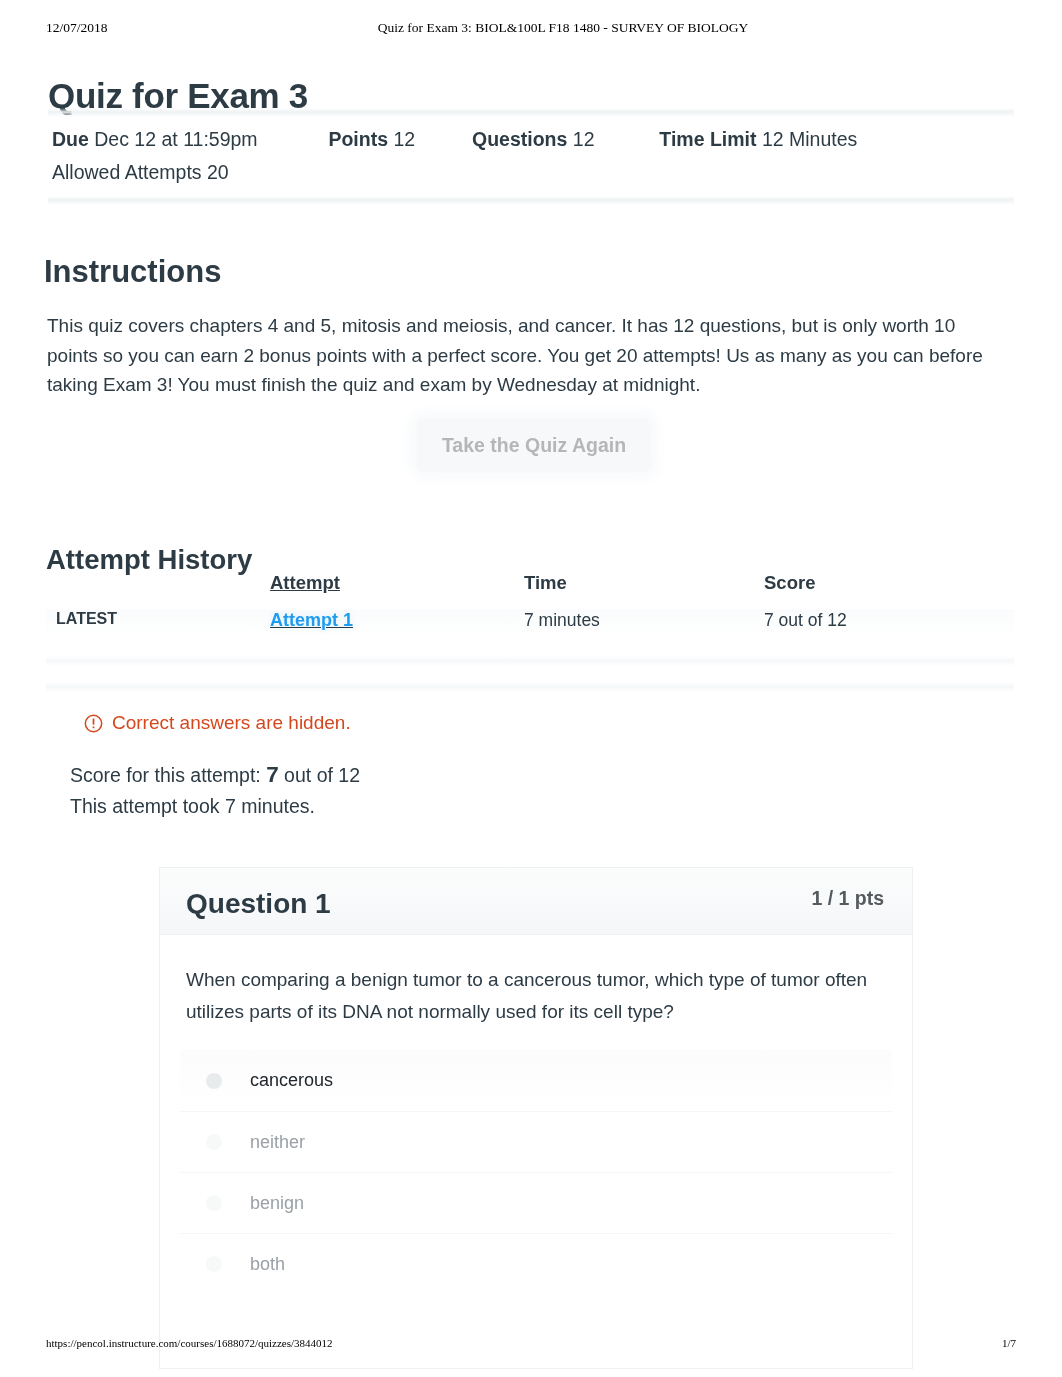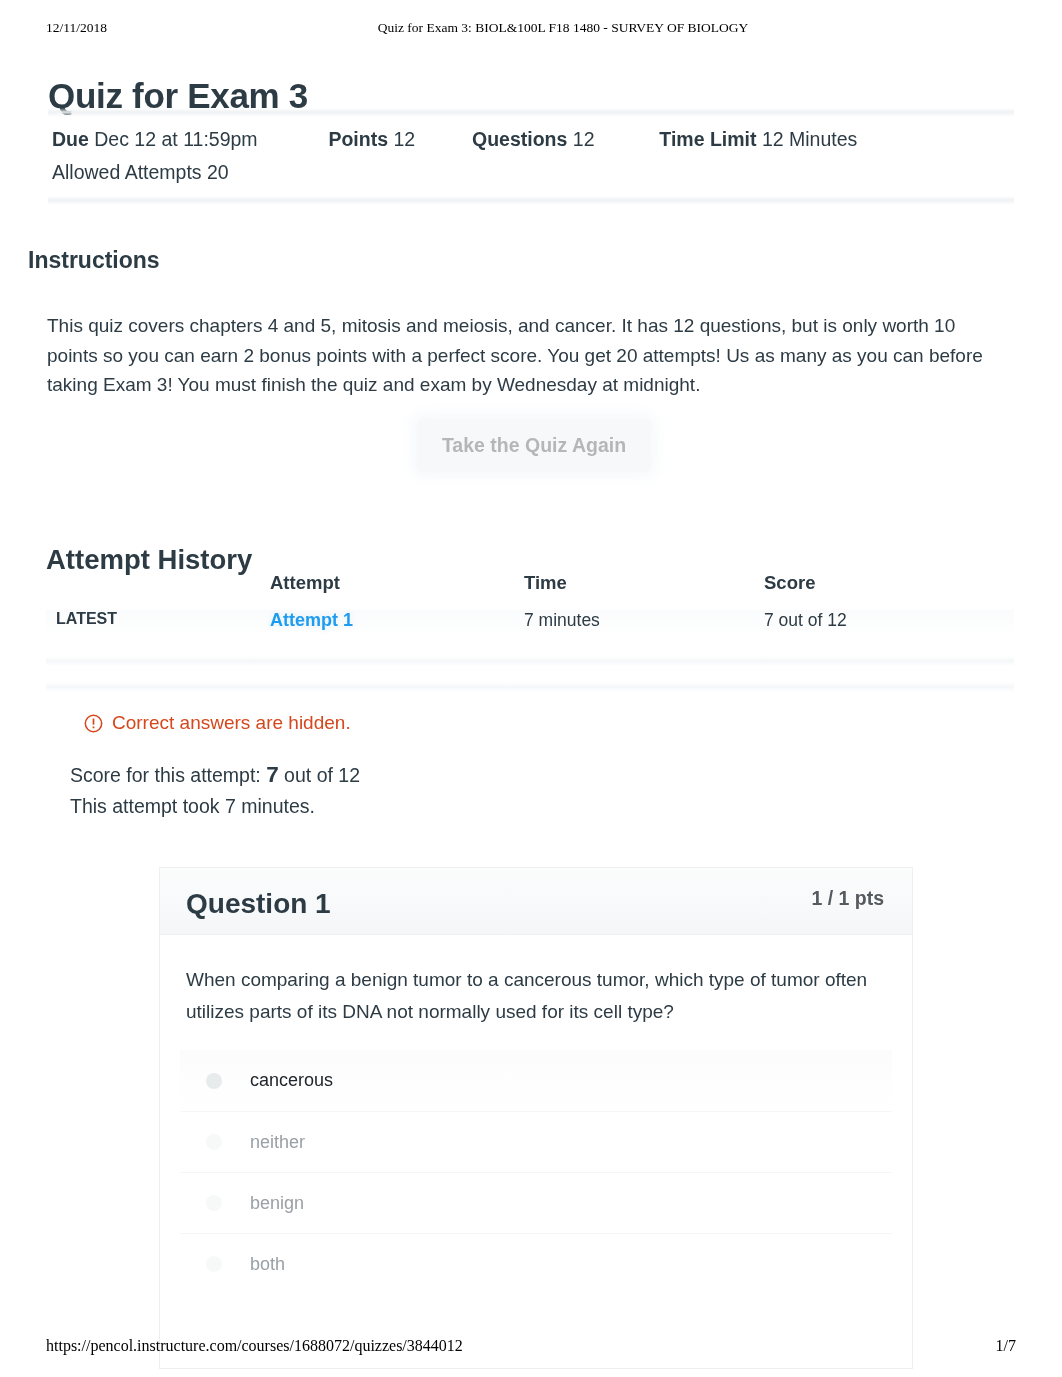--- a/index.html
+++ b/index.html
@@ -43,21 +43,21 @@
     white-space: nowrap;
     padding-left: 32px;
   }
   .print-footer {
     position: absolute;
     bottom: 22px;
     left: 0;
     width: 1062px;
     height: 18px;
     font-family: "Liberation Serif", serif;
-    font-size: 16px;
+    font-size: 11px;
     color: #000;
   }
   .print-footer .pf-url {
     position: absolute;
     left: 46px;
     top: 0;
     white-space: nowrap;
   }
   .print-footer .pf-page {
     position: absolute;
@@ -124,23 +124,23 @@
     line-height: 33px;
     white-space: nowrap;
   }
 
   .section-head {
     position: absolute;
     font-weight: bold;
     color: #2d3b45;
   }
   .instructions-head {
-    left: 28px;
+    left: 44px;
     top: 228px;
-    font-size: 23px;
+    font-size: 31px;
   }
   .instructions-body {
     position: absolute;
     left: 47px;
     top: 292px;
     width: 950px;
     font-size: 19px;
     line-height: 29.5px;
     color: #2d3b45;
   }
@@ -198,21 +198,21 @@
     background: linear-gradient(to bottom,
                 rgba(247,249,250,0) 0%,
                 rgba(243,246,248,0.9) 50%,
                 rgba(247,249,250,0) 100%);
   }
   .at-band.b1 { top: 37px; }
   .at-band.b2 { top: 84px; }
   .at-band.b3 { top: 110px; }
 
   .c-latest  { position:absolute; left: 10px;  top: 0; font-weight: bold; font-size: 16px; }
-  .c-attempt { position:absolute; left: 224px; top: 0; }
+  .c-attempt { position:absolute; left: 224px; top: 0; text-decoration: underline; }
   .c-time    { position:absolute; left: 478px; top: 0; }
   .c-score   { position:absolute; left: 718px; top: 0; }
   .at-head-row .c-attempt,
   .at-head-row .c-time,
   .at-head-row .c-score { font-weight: bold; font-size: 18.5px; }
 
   .attempt-link {
     color: #1e9cf0;
     font-weight: bold;
     text-decoration: none;
@@ -334,21 +334,21 @@
     color: #9aa0a5;
   }
   .answer-row.selected .ans-label {
     color: #20262c;
   }
 </style>
 </head>
 <body>
 
 <div class="print-header">
-  <span class="ph-date">12/11/2018</span>
+  <span class="ph-date">12/07/2018</span>
   <span class="ph-title">Quiz for Exam 3: BIOL&amp;100L F18 1480 - SURVEY OF BIOLOGY</span>
 </div>
 
 <div class="page">
 
   <h1 class="quiz-title">Quiz for Exam 3</h1>
 
   <div class="rule top-rule"></div>
 
   <div class="meta-row">

